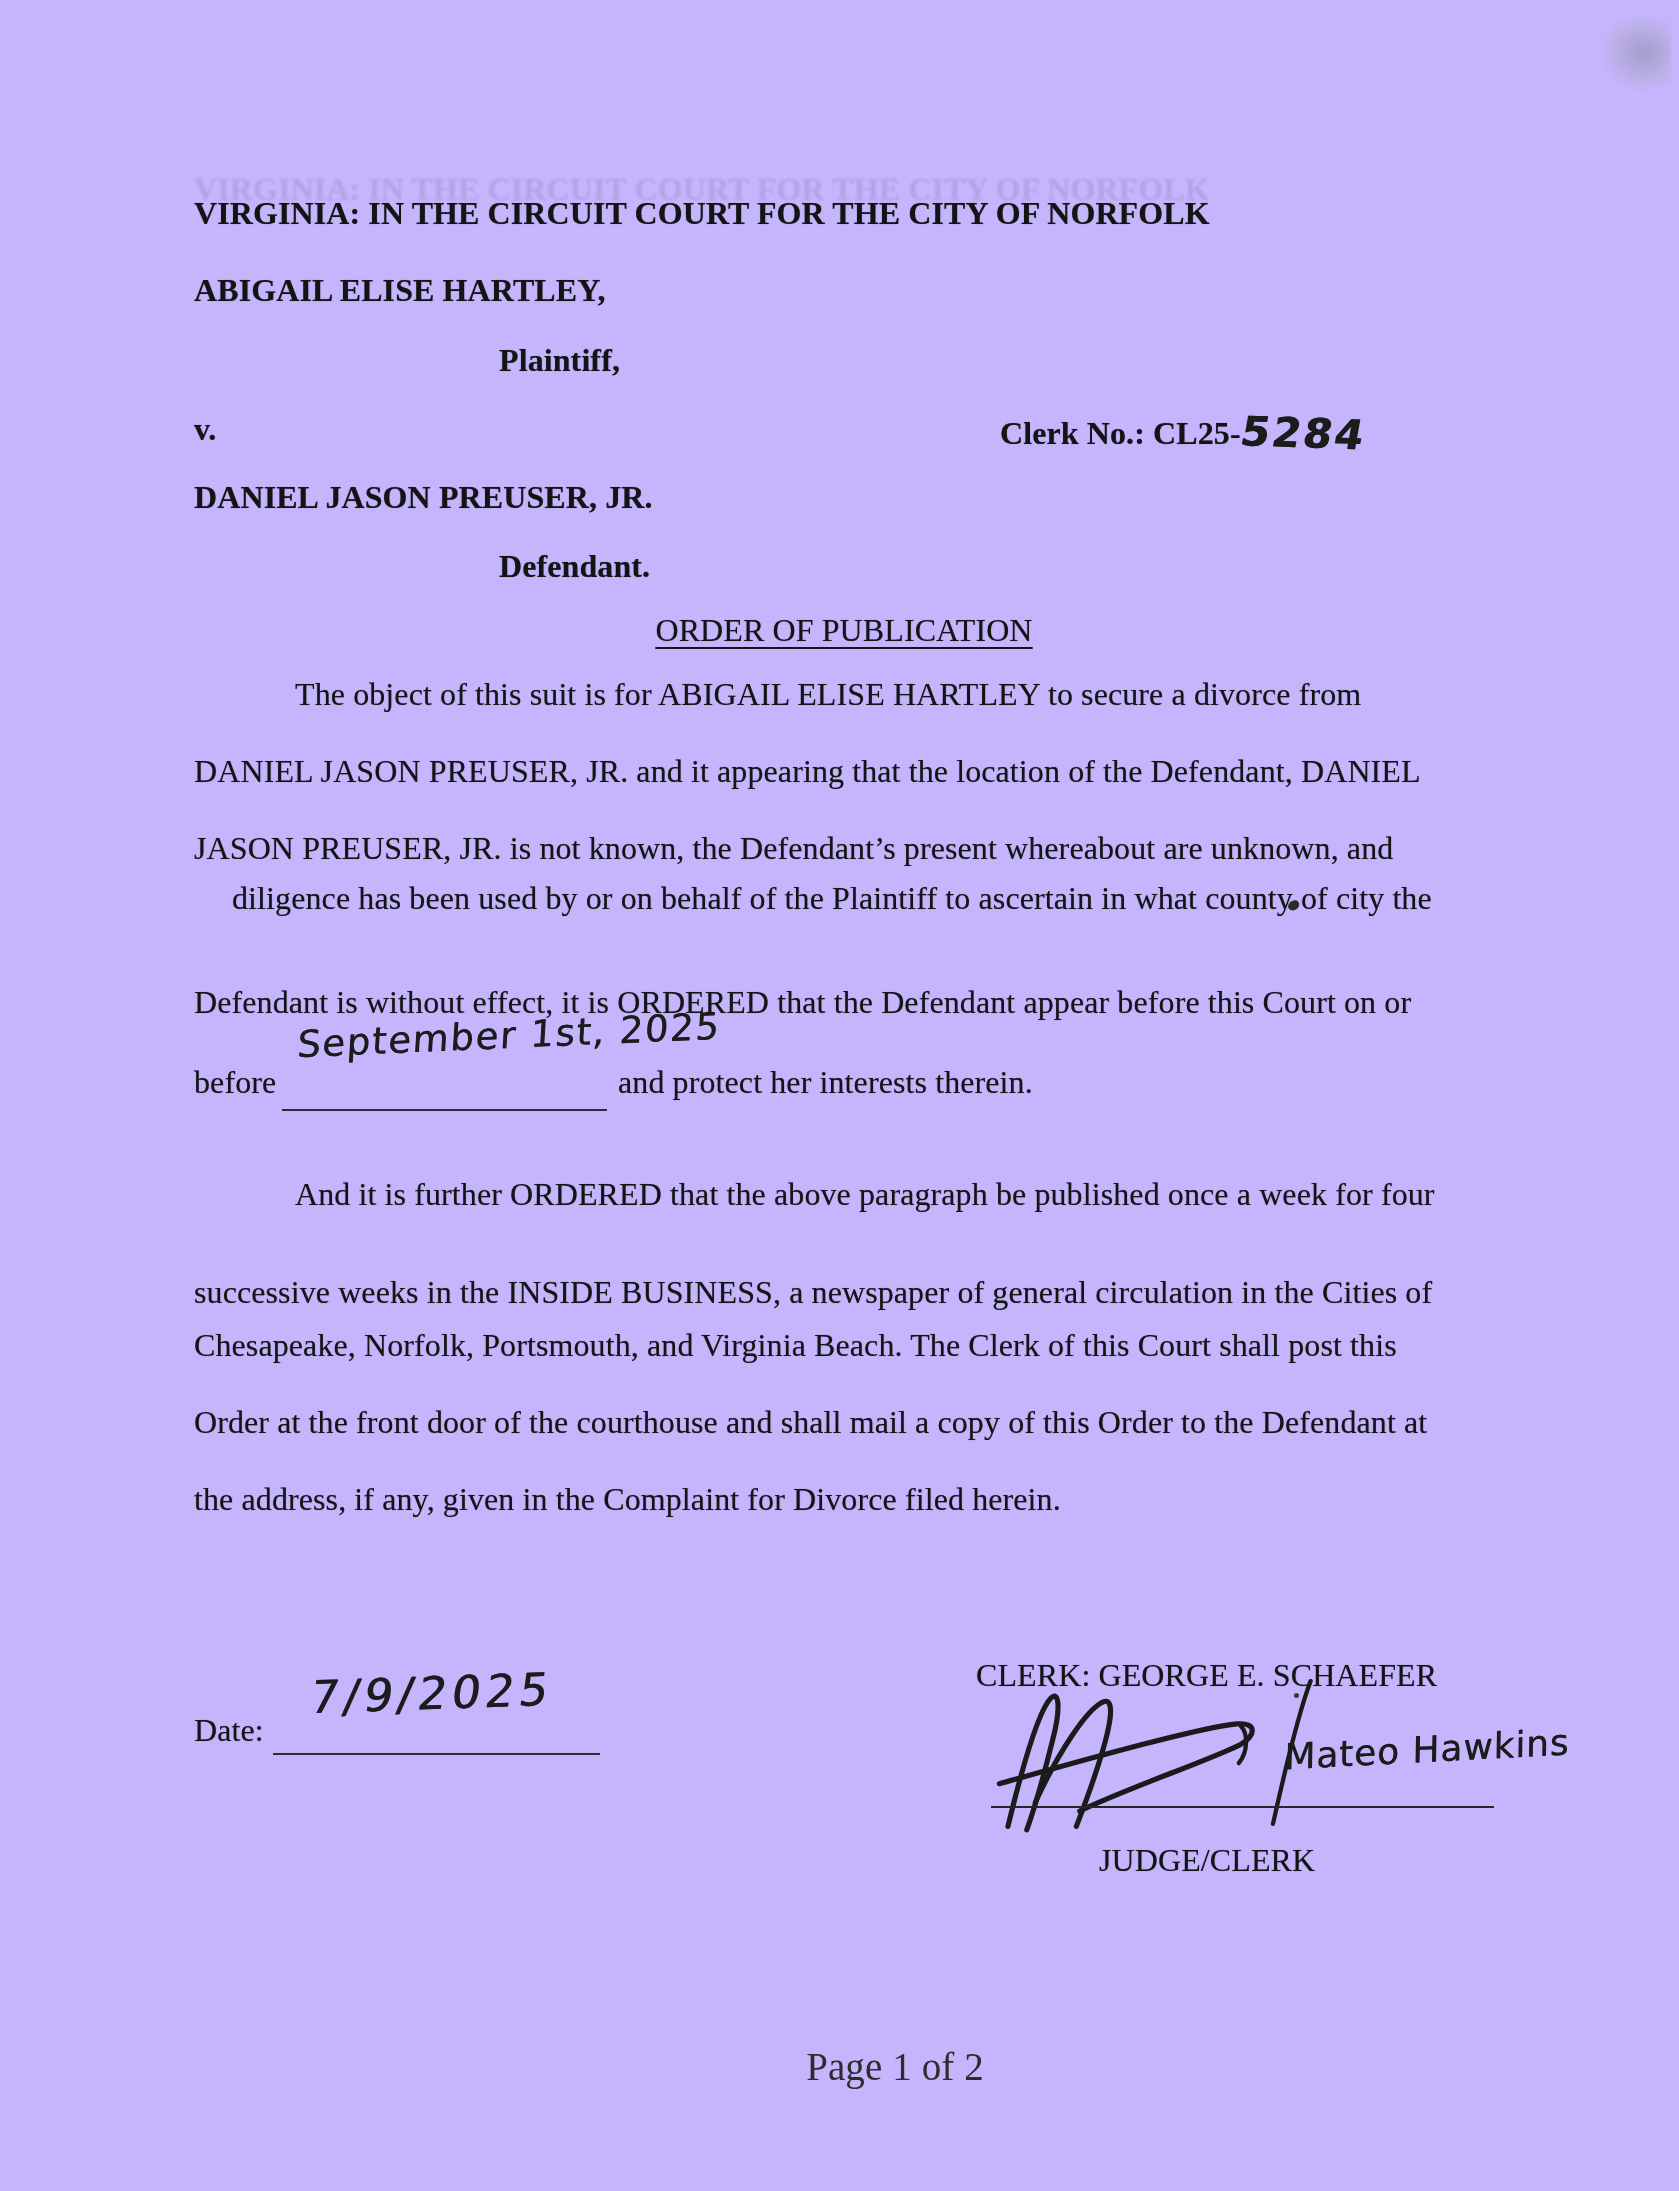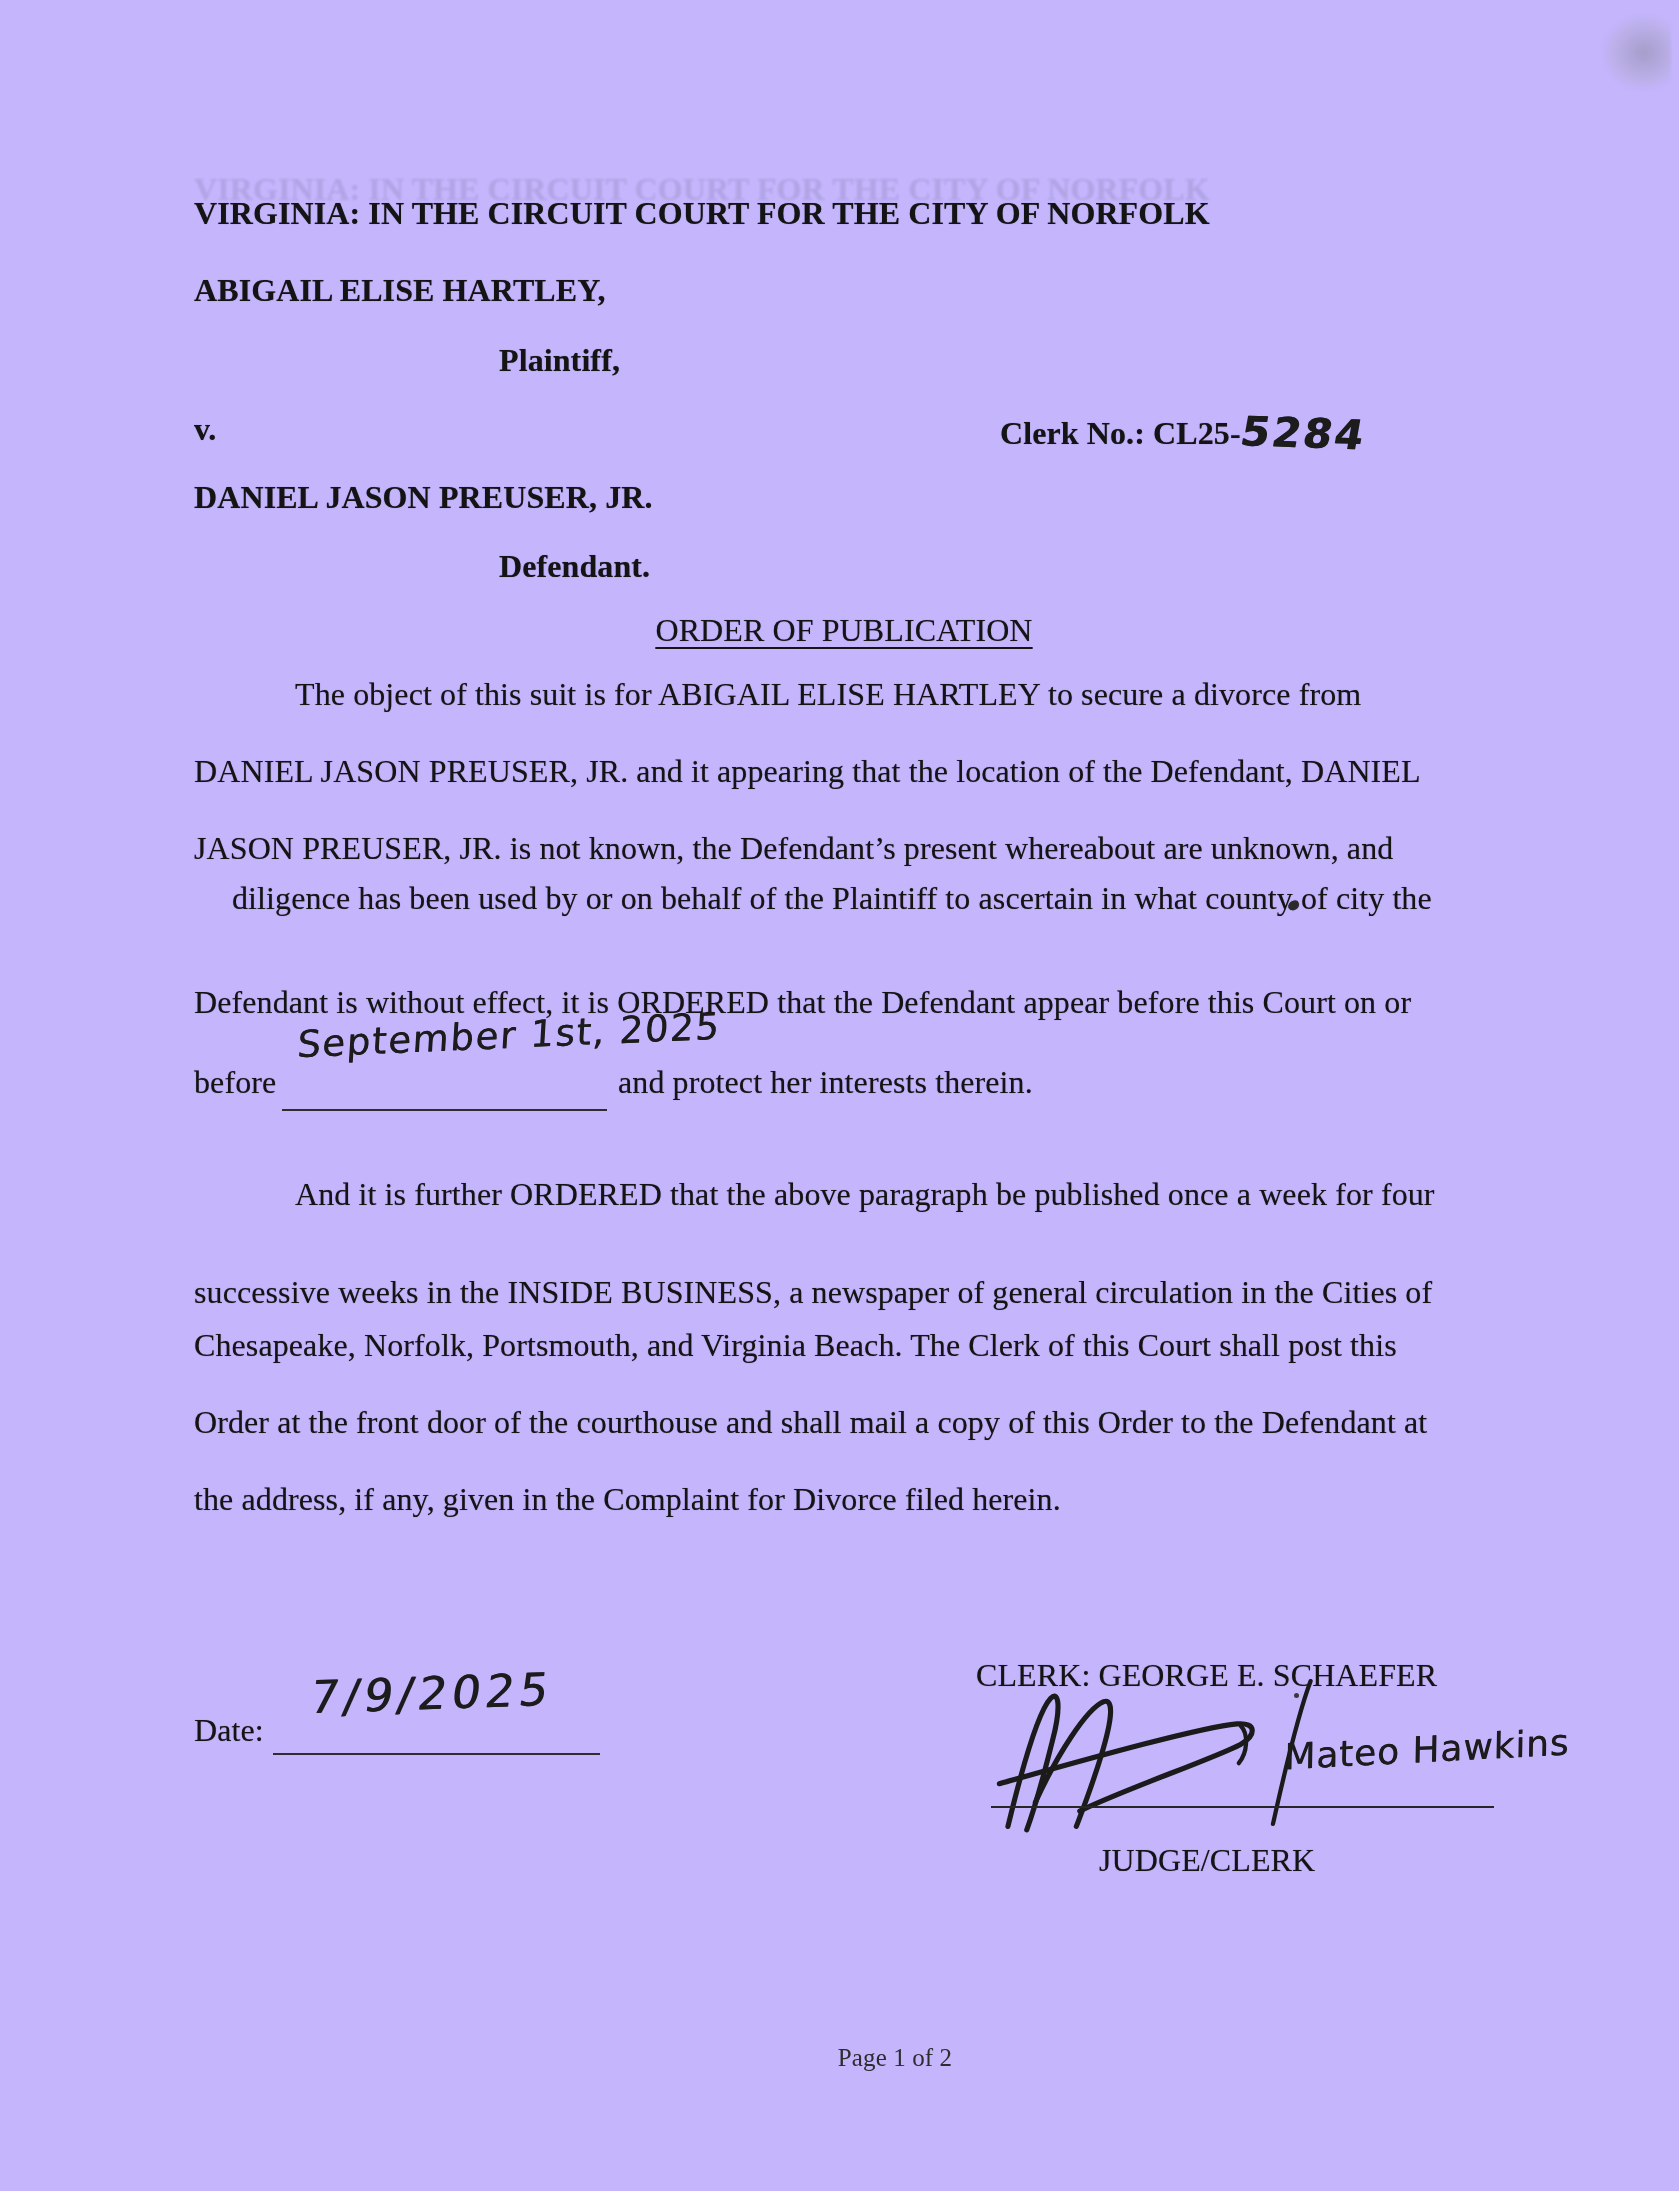--- a/index.html
+++ b/index.html
@@ -84,21 +84,21 @@
     background:#2a2a2a;border-radius:60% 40% 55% 45%;
     transform:rotate(-15deg);
     box-shadow:0 0 0.9px #2a2a2a;
   }
   .c-dot{
     position:absolute;left:1294px;top:1693px;width:5.1px;height:5.1px;
     background:#3a3a3a;border-radius:50%;
   }
   .sig-underline{left:991px;top:1806px;width:503px;height:0;border-bottom:2.6px solid #262626;position:absolute;}
   .sig-svg{position:absolute;left:984px;top:1674px;}
-  .footer-line{font-size:25px;text-shadow:none;color:#2d2d2d;}
+  .footer-line{font-size:39px;text-shadow:none;color:#2d2d2d;}
 </style>
 </head>
 <body>
 
 <div class="page">
 
   <div class="smudge"></div>
 
   <div class="line b ghost" style="left:194px;top:171px;">VIRGINIA: IN THE CIRCUIT COURT FOR THE CITY OF NORFOLK</div>
 

